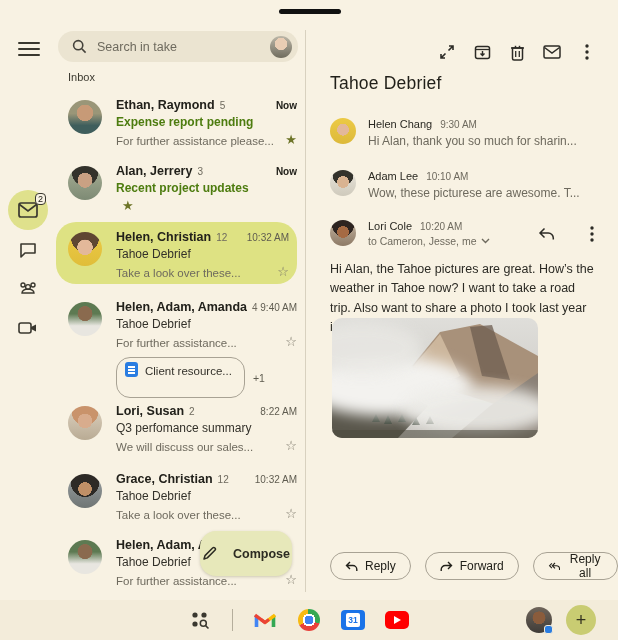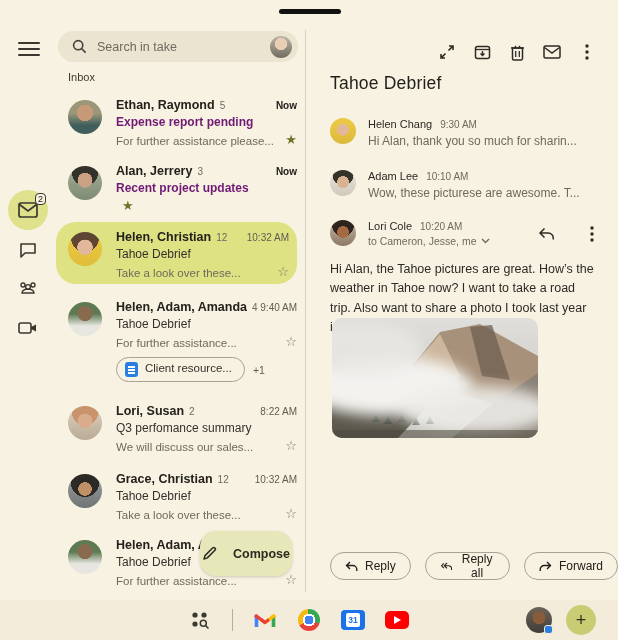--- a/index.html
+++ b/index.html
@@ -35,28 +35,28 @@
   .av4 { background:radial-gradient(circle at 50% 34%, #8a6a4e 0 26%, transparent 27%), linear-gradient(180deg,#5d7a52 35%, #e8e6e0 70%); }
   .av5 { background:radial-gradient(circle at 50% 44%, #d8ac8d 0 28%, transparent 29%), radial-gradient(circle at 50% 18%, #c9936b 0 40%, transparent 41%), linear-gradient(180deg,#ddd2c0,#b9ab94); }
   .av6 { background:radial-gradient(circle at 50% 44%, #c09067 0 26%, transparent 27%), radial-gradient(circle at 50% 26%, #2d2a26 0 46%, transparent 47%), linear-gradient(180deg,#9aa0a2,#6f7574); }
   .rc { flex:1; min-width:0; }
   .line1 { display:flex; align-items:baseline; }
   .sender { font-weight:bold; font-size:12.5px; color:#22211b; white-space:nowrap; }
   .count { font-size:10px; color:#6e6a5e; margin-left:5px; }
   .time { margin-left:auto; font-size:10px; color:#5f5c50; }
   .time.unread { color:#22211b; font-weight:bold; }
   .subj { font-size:12px; color:#33312a; margin-top:3px; }
-  .subj.bold { font-weight:bold; color:#701a75; }
+  .subj.bold { font-weight:bold; color:#4d7c0f; }
   .line3 { display:flex; align-items:flex-end; margin-top:3px; }
   .snip { flex:1; font-size:11.5px; color:#6e6a5e; white-space:nowrap; overflow:hidden; }
   .star { font-size:13px; margin-left:6px; cursor:pointer; }
   .star.filled { color:#6d7428; }
   .star.outline { color:#7c786a; }
   .chipline { display:flex; align-items:center; margin-top:8px; }
-  .chip { display:inline-flex; align-items:flex-start; border:1px solid #a8a294; border-radius:14px; padding:4px 12px 4px 8px; font-size:11.5px; color:#33312a; background:transparent; cursor:pointer; }
+  .chip { display:inline-flex; align-items:flex-end; border:1px solid #a8a294; border-radius:14px; padding:4px 12px 20px 8px; font-size:11.5px; color:#33312a; background:transparent; cursor:pointer; }
   .chip .doc { width:13px; height:15px; background:#2a7de1; border-radius:3px; margin-right:7px; position:relative; }
   .chip .doc:before { content:""; position:absolute; left:3px; top:4px; width:7px; height:1.5px; background:#fff; box-shadow:0 3px 0 #fff, 0 6px 0 #fff; }
   .plus1 { font-size:10.5px; color:#5f5c50; margin-left:8px; }
 
   .compose { position:absolute; left:200px; top:531px; width:92px; height:45px; background:#e7e8ba; border-radius:16px; display:flex; align-items:center; justify-content:center; gap:16px; box-shadow:0 1px 3px rgba(80,75,40,.25); cursor:pointer; }
   .compose .clabel { font-size:12.5px; font-weight:bold; color:#2c2b22; }
 
   .vdivider { position:absolute; left:305px; top:30px; width:1px; height:562px; background:#d8d1bf; }
 
   
@@ -413,31 +413,31 @@
     </div>
 
     <div class="reply-row">
       <button class="pill-btn">
         <svg width="13" height="11" viewBox="0 0 13 11">
           <path d="M5,1 L1.5,4.5 L5,8 M1.8,4.5 h6 a4,4 0 0 1 4,4 v1.5" fill="none" stroke="#22211b" stroke-width="1.4"></path>
         </svg>
         <span>Reply</span>
       </button>
       <button class="pill-btn">
+        <svg width="13" height="11" viewBox="0 0 13 11">
+          <path d="M8,1 L11.5,4.5 L8,8 M11.2,4.5 h-6 a4,4 0 0 0 -4,4 v1.5" fill="none" stroke="#22211b" stroke-width="1.4"></path>
+        </svg>
+        <span>Forward</span>
+      </button>
+      <button class="pill-btn">
         <svg width="16" height="11" viewBox="0 0 16 11">
           <path d="M5,1.5 L2,4.5 L5,7.5" fill="none" stroke="#22211b" stroke-width="1.4"></path>
           <path d="M9,1 L5.5,4.5 L9,8 M5.8,4.5 h5 a4,4 0 0 1 4,4 v1.5" fill="none" stroke="#22211b" stroke-width="1.4"></path>
         </svg>
         <span>Reply all</span>
-      </button>
-      <button class="pill-btn">
-        <svg width="13" height="11" viewBox="0 0 13 11">
-          <path d="M8,1 L11.5,4.5 L8,8 M11.2,4.5 h-6 a4,4 0 0 0 -4,4 v1.5" fill="none" stroke="#22211b" stroke-width="1.4"></path>
-        </svg>
-        <span>Forward</span>
       </button>
     </div>
   </div>
 
   <div class="taskbar">
     <div class="tb-center">
       <div class="tb-icon">
         <svg width="20" height="20" viewBox="0 0 20 20">
           <circle cx="5" cy="5" r="2.6" fill="#3a382f"></circle>
           <circle cx="14" cy="5" r="2.6" fill="#3a382f"></circle>

